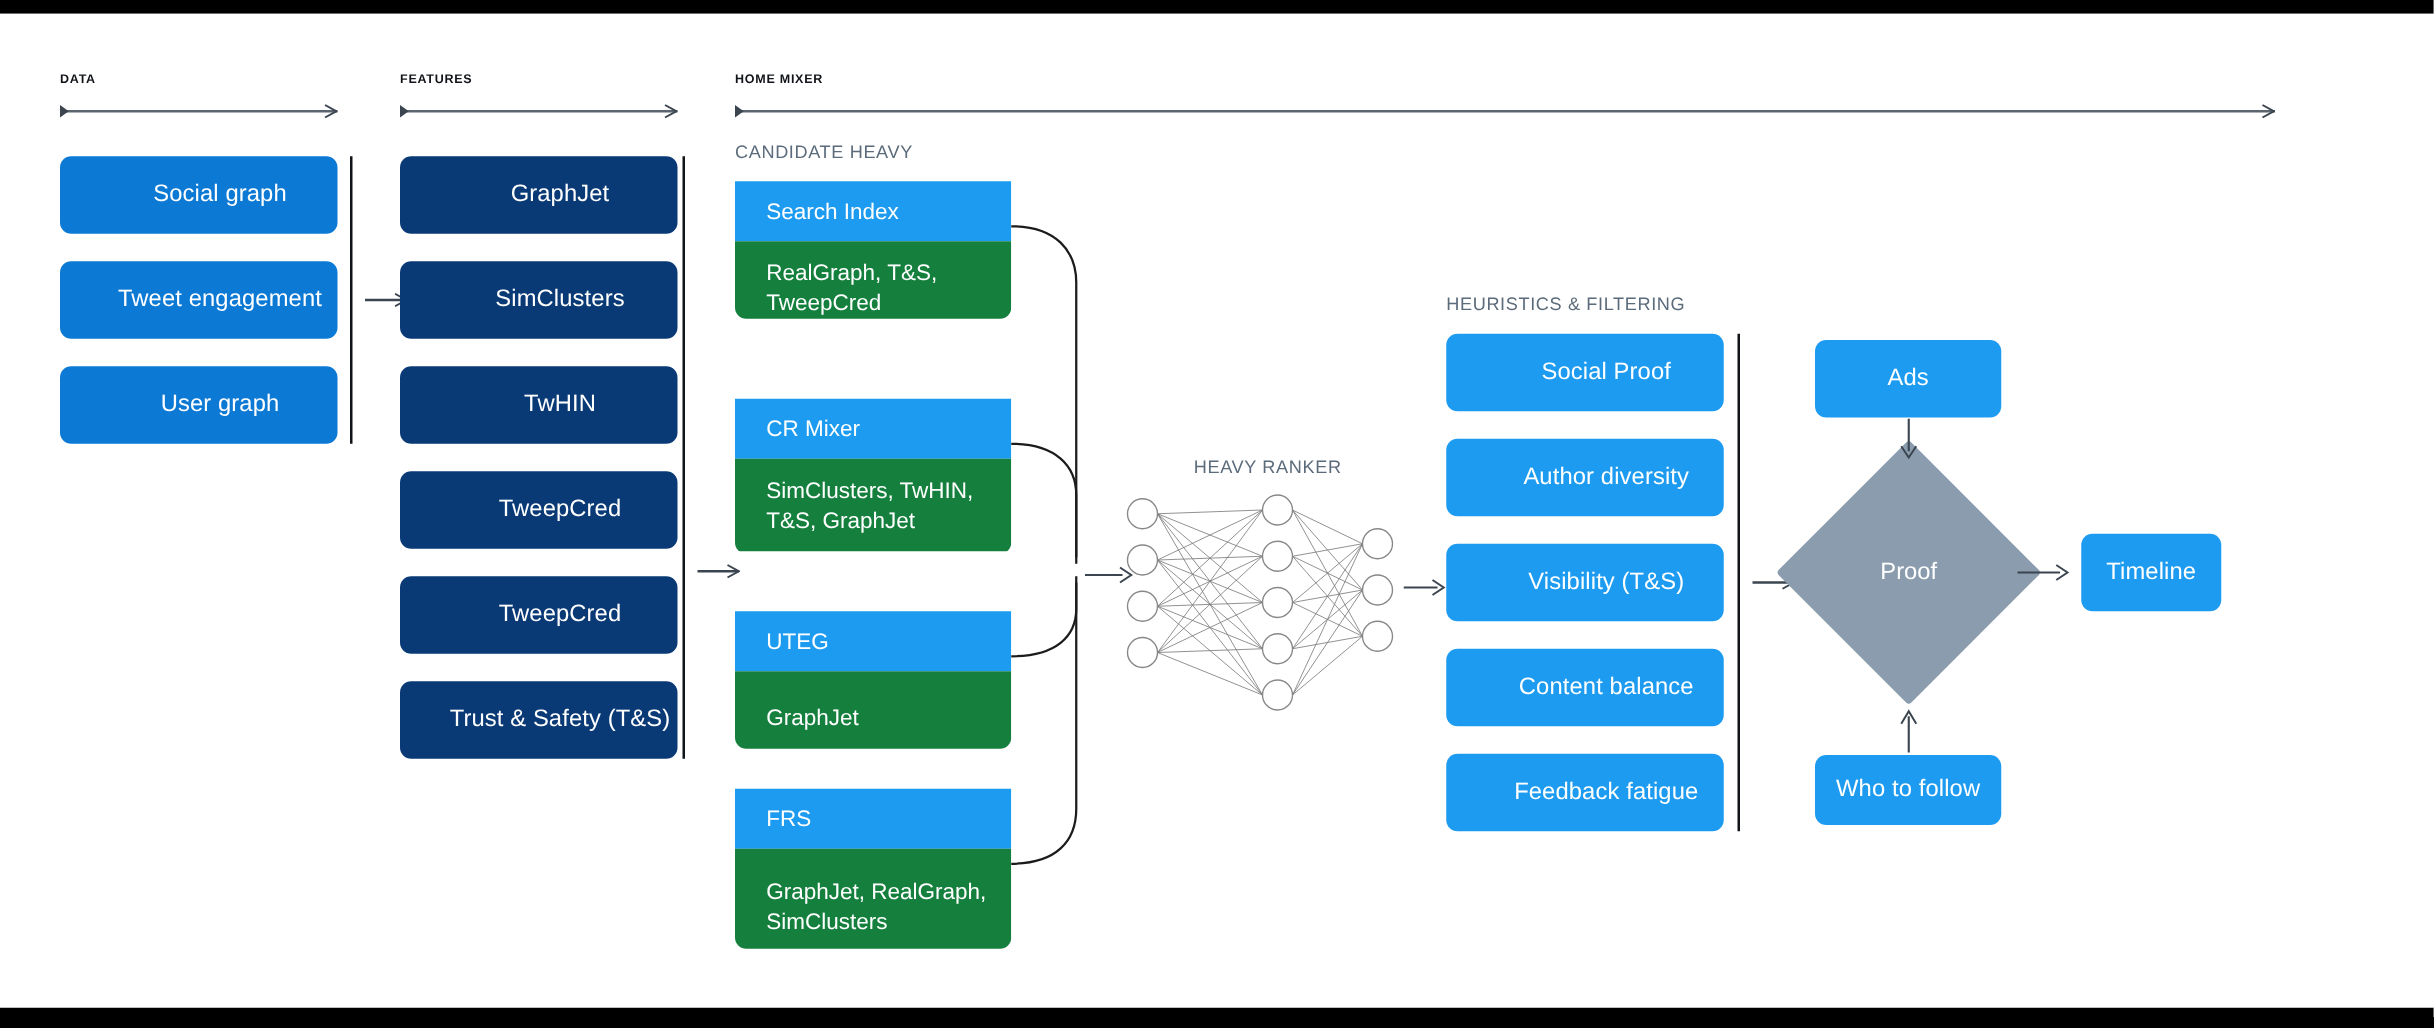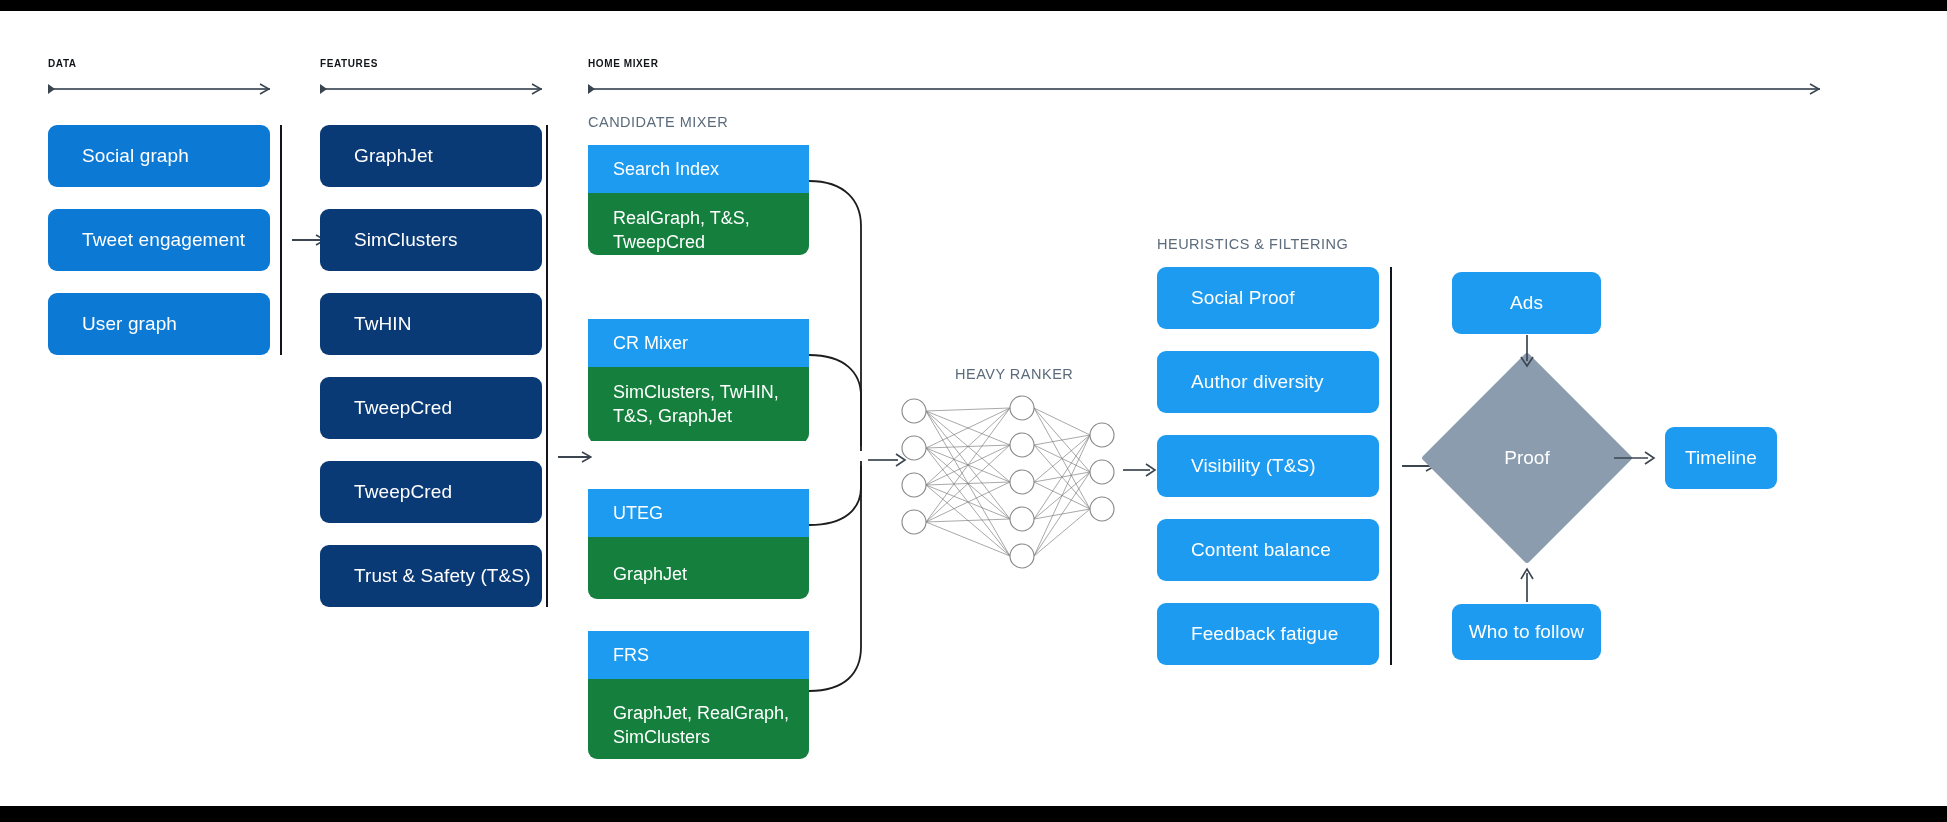--- a/index.html
+++ b/index.html
@@ -86,20 +86,21 @@
   .box {
     position: absolute;
     border-radius: 9px;
     display: flex;
     align-items: center;
     box-sizing: border-box;
     color: #ffffff;
     font-size: 19px;
     padding-left: 34px;
     letter-spacing: 0.1px;
+    justify-content: center;
   }
   .box.center { justify-content: center; padding-left: 0; }
   .box.data   { background: #0c79d4; }
   .box.feature{ background: #0a3a76; }
   .box.heur   { background: #1d9bf0; }
   .box.plain  { background: #1d9bf0; }
 
   
   .cs {
     position: absolute;
@@ -215,21 +216,21 @@
 
     <div class="section-head" style="left:588px; top:47px;">HOME MIXER</div>
     <div class="axis" style="left:588px; top:72px; width:1232px;">
       <div class="line"></div>
       <div class="tail"></div>
       <svg class="head" viewBox="0 0 11 12">
         <path d="M1 1 L10 6 L1 11" fill="none" stroke="#3b4550" stroke-width="1.6"></path>
       </svg>
     </div>
 
-    <div class="sub-head" style="left:588px; top:103px;">CANDIDATE MIXER</div>
+    <div class="sub-head" style="left:588px; top:103px;">CANDIDATE HEAVY</div>
     <div class="sub-head" style="left:1157px; top:225px;">HEURISTICS &amp; FILTERING</div>
 
     <div class="box data" style="left:48px; top:114px; width:222px; height:62px;">
       <span>Social graph</span>
     </div>
     <div class="box data" style="left:48px; top:198px; width:222px; height:62px;">
       <span>Tweet engagement</span>
     </div>
     <div class="box data" style="left:48px; top:282px; width:222px; height:62px;">
       <span>User graph</span>

